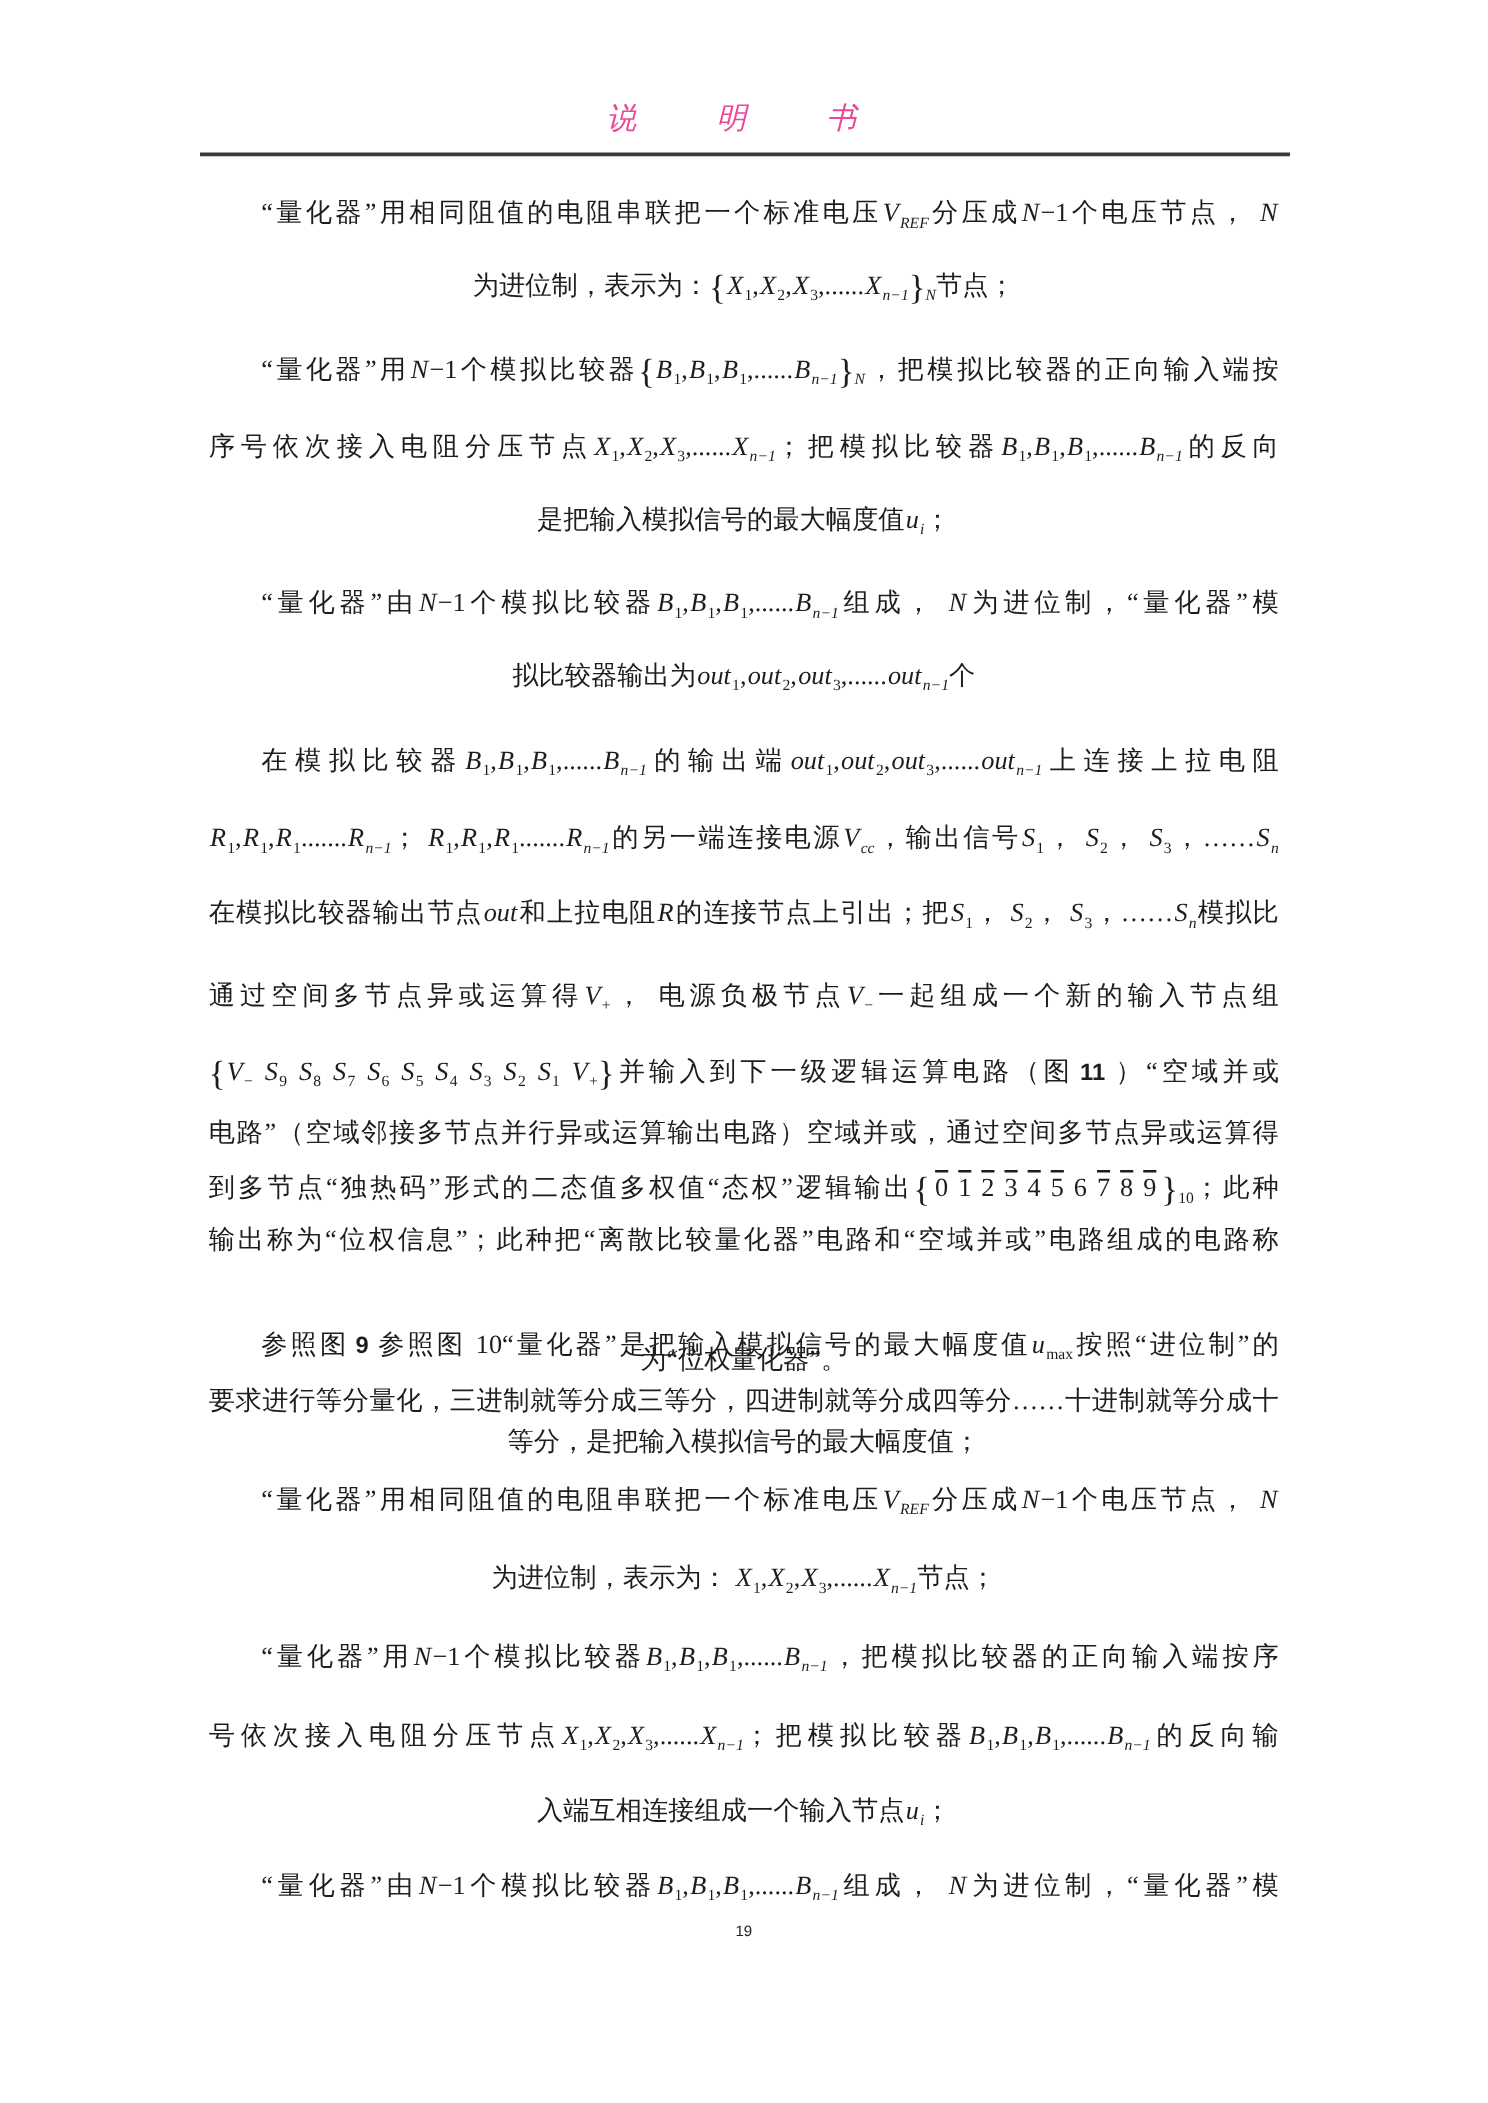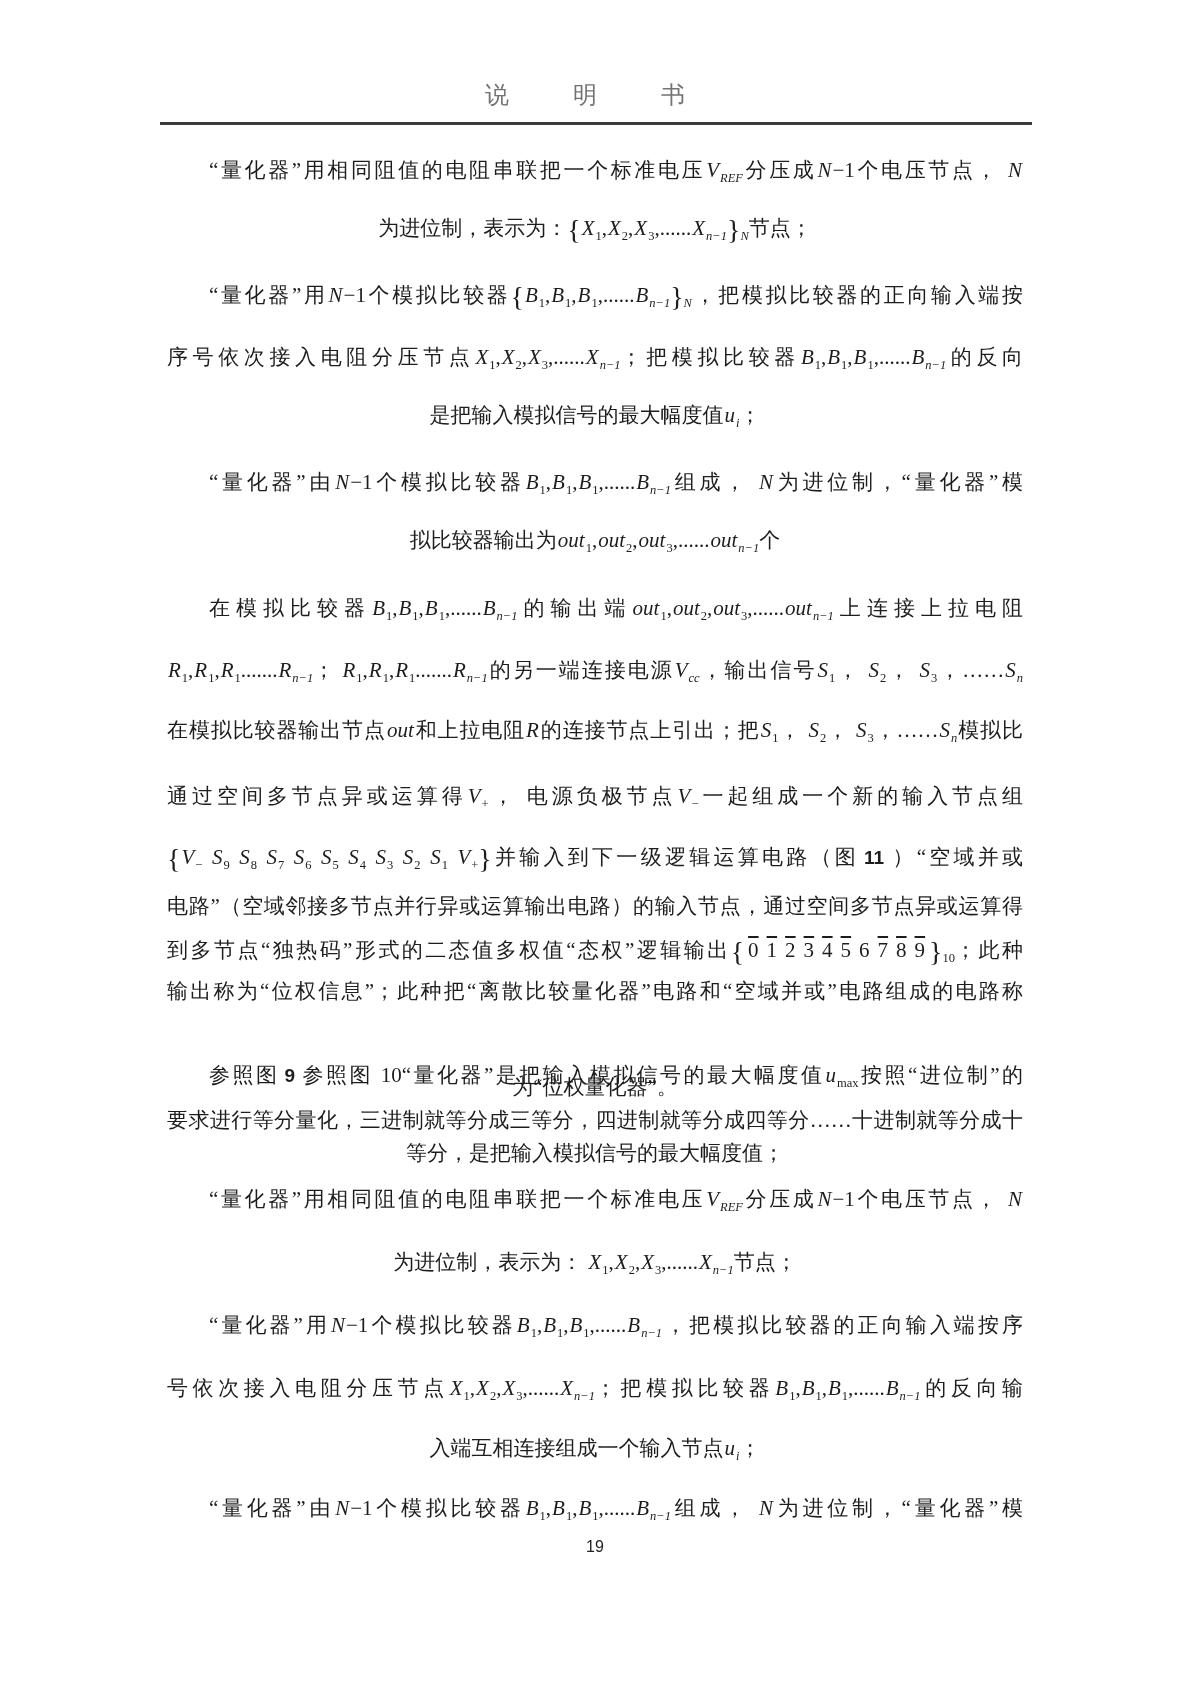--- a/index.html
+++ b/index.html
@@ -4,21 +4,21 @@
 <style>
   html,body { margin:0; padding:0; background:#ffffff; }
   .page {
     position:relative; width:1190px; height:1682px; background:#ffffff;
     font-family:"Liberation Serif","DejaVu Serif",serif; color:#1d1d1d;
     overflow:hidden;
   }
   .doc-title {
     position:absolute; top:78px; left:167px; width:856px;
     text-align:center; font-size:24px; letter-spacing:20px; line-height:34px;
-    color:#737373; white-space:nowrap;
+    color:#ec4899; white-space:nowrap;font-style:italic;
   }
   .header-rule {
     position:absolute; top:122px; left:160px; width:872px; height:3px;
     background:#3b3b3b;
   }
   .line {
     position:absolute; left:167px; width:856px;
     font-size:21px; line-height:30px; white-space:normal;
     text-align:center;
   }
@@ -29,21 +29,21 @@
   .r  {}
   .sub { font-size:12.5px; vertical-align:-5px; letter-spacing:0; }
   .sub.it { font-style:italic; }
   .br { font-size:28px; vertical-align:-4px; font-style:normal; }
   .bn { font-family:"Liberation Sans","DejaVu Sans",sans-serif; font-weight:700;
         font-size:19px; margin:0 5px; }
   .dg { margin:0 4px; }
   .ov { text-decoration:overline; }
   .page-number {
     position:absolute; top:1538px; left:0; width:100%; text-align:center;
-    font-family:"Liberation Sans","DejaVu Sans",sans-serif; font-size:16px; color:#222;
+    font-family:"Liberation Sans","DejaVu Sans",sans-serif; font-size:12px; color:#222;
   }
 </style>
 </head>
 <body>
 
 <div class="page">
   <div class="doc-title">说　明　书</div>
   <div class="header-rule"></div>
   <div id="doc-body">
       <div class="line indent justify" style="top: 155px;"><span class="t">“量化器”用相同阻值的电阻串联把一个标准电压</span><span class="i">V</span><span class="sub it">REF</span><span class="t">分压成</span><span class="i">N</span><span class="r">−1</span><span class="t">个电压节点，</span><span class="r">&nbsp;</span><span class="i">N</span></div>
@@ -51,21 +51,21 @@
       <div class="line indent justify" style="top: 280px;"><span class="t">“量化器”用</span><span class="i">N</span><span class="r">−1</span><span class="t">个模拟比较器</span><span class="br">{</span><span class="i">B</span><span class="sub">1</span><span class="r">,</span><span class="i">B</span><span class="sub">1</span><span class="r">,</span><span class="i">B</span><span class="sub">1</span><span class="r">,</span><span class="r">......</span><span class="i">B</span><span class="sub it">n−1</span><span class="br">}</span><span class="sub it">N</span><span class="t">，把模拟比较器的正向输入端按</span></div>
       <div class="line justify" style="top: 342px;"><span class="t">序号依次接入电阻分压节点</span><span class="i">X</span><span class="sub">1</span><span class="r">,</span><span class="i">X</span><span class="sub">2</span><span class="r">,</span><span class="i">X</span><span class="sub">3</span><span class="r">,</span><span class="r">......</span><span class="i">X</span><span class="sub it">n−1</span><span class="t">；把模拟比较器</span><span class="i">B</span><span class="sub">1</span><span class="r">,</span><span class="i">B</span><span class="sub">1</span><span class="r">,</span><span class="i">B</span><span class="sub">1</span><span class="r">,</span><span class="r">......</span><span class="i">B</span><span class="sub it">n−1</span><span class="t">的反向</span></div>
       <div class="line" style="top: 400px;"><span class="t">是把输入模拟信号的最大幅度值</span><span class="i">u</span><span class="sub it">i</span><span class="t">；</span></div>
       <div class="line indent justify" style="top: 467px;"><span class="t">“量化器”由</span><span class="i">N</span><span class="r">−1</span><span class="t">个模拟比较器</span><span class="i">B</span><span class="sub">1</span><span class="r">,</span><span class="i">B</span><span class="sub">1</span><span class="r">,</span><span class="i">B</span><span class="sub">1</span><span class="r">,</span><span class="r">......</span><span class="i">B</span><span class="sub it">n−1</span><span class="t">组成，</span><span class="r">&nbsp;</span><span class="i">N</span><span class="t">为进位制，“量化器”模</span></div>
       <div class="line" style="top: 525px;"><span class="t">拟比较器输出为</span><span class="i">out</span><span class="sub">1</span><span class="r">,</span><span class="i">out</span><span class="sub">2</span><span class="r">,</span><span class="i">out</span><span class="sub">3</span><span class="r">,</span><span class="r">......</span><span class="i">out</span><span class="sub it">n−1</span><span class="t">个</span></div>
       <div class="line indent justify" style="top: 593px;"><span class="t">在模拟比较器</span><span class="i">B</span><span class="sub">1</span><span class="r">,</span><span class="i">B</span><span class="sub">1</span><span class="r">,</span><span class="i">B</span><span class="sub">1</span><span class="r">,</span><span class="r">......</span><span class="i">B</span><span class="sub it">n−1</span><span class="t">的输出端</span><span class="i">out</span><span class="sub">1</span><span class="r">,</span><span class="i">out</span><span class="sub">2</span><span class="r">,</span><span class="i">out</span><span class="sub">3</span><span class="r">,</span><span class="r">......</span><span class="i">out</span><span class="sub it">n−1</span><span class="t">上连接上拉电阻</span></div>
       <div class="line justify" style="top: 655px;"><span class="i">R</span><span class="sub">1</span><span class="r">,</span><span class="i">R</span><span class="sub">1</span><span class="r">,</span><span class="i">R</span><span class="sub">1</span><span class="r">.......</span><span class="i">R</span><span class="sub it">n−1</span><span class="t">；</span><span class="r">&nbsp;</span><span class="i">R</span><span class="sub">1</span><span class="r">,</span><span class="i">R</span><span class="sub">1</span><span class="r">,</span><span class="i">R</span><span class="sub">1</span><span class="r">.......</span><span class="i">R</span><span class="sub it">n−1</span><span class="t">的另一端连接电源</span><span class="i">V</span><span class="sub it">cc</span><span class="t">，输出信号</span><span class="i">S</span><span class="sub">1</span><span class="t">，</span><span class="r">&nbsp;</span><span class="i">S</span><span class="sub">2</span><span class="t">，</span><span class="r">&nbsp;</span><span class="i">S</span><span class="sub">3</span><span class="t">，……</span><span class="i">S</span><span class="sub it">n</span></div>
       <div class="line justify" style="top: 715px;"><span class="t">在模拟比较器输出节点</span><span class="i">out</span><span class="t">和上拉电阻</span><span class="i">R</span><span class="t">的连接节点上引出；把</span><span class="i">S</span><span class="sub">1</span><span class="t">，</span><span class="r">&nbsp;</span><span class="i">S</span><span class="sub">2</span><span class="t">，</span><span class="r">&nbsp;</span><span class="i">S</span><span class="sub">3</span><span class="t">，……</span><span class="i">S</span><span class="sub it">n</span><span class="t">模拟比</span></div>
       <div class="line justify" style="top: 781px;"><span class="t">通过空间多节点异或运算得</span><span class="i">V</span><span class="sub">+</span><span class="t">，</span><span class="r">&nbsp;</span><span class="t">电源负极节点</span><span class="i">V</span><span class="sub">−</span><span class="t">一起组成一个新的输入节点组</span></div>
       <div class="line justify" style="top: 842px;"><span class="br">{</span><span class="i">V</span><span class="sub">−</span><span class="r">&nbsp;</span><span class="i">S</span><span class="sub">9</span><span class="r">&nbsp;</span><span class="i">S</span><span class="sub">8</span><span class="r">&nbsp;</span><span class="i">S</span><span class="sub">7</span><span class="r">&nbsp;</span><span class="i">S</span><span class="sub">6</span><span class="r">&nbsp;</span><span class="i">S</span><span class="sub">5</span><span class="r">&nbsp;</span><span class="i">S</span><span class="sub">4</span><span class="r">&nbsp;</span><span class="i">S</span><span class="sub">3</span><span class="r">&nbsp;</span><span class="i">S</span><span class="sub">2</span><span class="r">&nbsp;</span><span class="i">S</span><span class="sub">1</span><span class="r">&nbsp;</span><span class="i">V</span><span class="sub">+</span><span class="br">}</span><span class="t">并输入到下一级逻辑运算电路（图</span><span class="bn">11</span><span class="t">）“空域并或</span></div>
-      <div class="line justify" style="top: 891px;"><span class="t">电路”（空域邻接多节点并行异或运算输出电路）的输入节点，通过空间多节点异或运算得</span></div>
+      <div class="line justify" style="top: 891px;"><span class="t">电路”（空域邻接多节点并行异或运算输出电路）空域并或，通过空间多节点异或运算得</span></div>
       <div class="line justify" style="top: 935px;"><span class="t">到多节点“独热码”形式的二态值多权值“态权”逻辑输出</span><span class="br">{</span><span class="dg ov">0</span><span class="dg ov">1</span><span class="dg ov">2</span><span class="dg ov">3</span><span class="dg ov">4</span><span class="dg ov">5</span><span class="dg">6</span><span class="dg ov">7</span><span class="dg ov">8</span><span class="dg ov">9</span><span class="br">}</span><span class="sub">10</span><span class="t">；此种</span></div>
       <div class="line justify" style="top: 976px;"><span class="t">输出称为“位权信息”；此种把“离散比较量化器”电路和“空域并或”电路组成的电路称</span></div>
       <div class="line" style="top: 1072px;"><span class="t">为“位权量化器”。</span></div>
       <div class="line indent justify" style="top: 1060px;"><span class="t">参照图</span><span class="bn">9</span><span class="t">参照图 10“量化器”是把输入模拟信号的最大幅度值</span><span class="i">u</span><span class="sub">max</span><span class="t">按照“进位制”的</span></div>
       <div class="line justify" style="top: 1105px;"><span class="t">要求进行等分量化，三进制就等分成三等分，四进制就等分成四等分……十进制就等分成十</span></div>
       <div class="line" style="top: 1138px;"><span class="t">等分，是把输入模拟信号的最大幅度值；</span></div>
       <div class="line indent justify" style="top: 1184px;"><span class="t">“量化器”用相同阻值的电阻串联把一个标准电压</span><span class="i">V</span><span class="sub it">REF</span><span class="t">分压成</span><span class="i">N</span><span class="r">−1</span><span class="t">个电压节点，</span><span class="r">&nbsp;</span><span class="i">N</span></div>
       <div class="line" style="top: 1247px;"><span class="t">为进位制，表示为：</span><span class="r">&nbsp;</span><span class="i">X</span><span class="sub">1</span><span class="r">,</span><span class="i">X</span><span class="sub">2</span><span class="r">,</span><span class="i">X</span><span class="sub">3</span><span class="r">,</span><span class="r">......</span><span class="i">X</span><span class="sub it">n−1</span><span class="t">节点；</span></div>
       <div class="line indent justify" style="top: 1310px;"><span class="t">“量化器”用</span><span class="i">N</span><span class="r">−1</span><span class="t">个模拟比较器</span><span class="i">B</span><span class="sub">1</span><span class="r">,</span><span class="i">B</span><span class="sub">1</span><span class="r">,</span><span class="i">B</span><span class="sub">1</span><span class="r">,</span><span class="r">......</span><span class="i">B</span><span class="sub it">n−1</span><span class="t">，把模拟比较器的正向输入端按序</span></div>
       <div class="line justify" style="top: 1373px;"><span class="t">号依次接入电阻分压节点</span><span class="i">X</span><span class="sub">1</span><span class="r">,</span><span class="i">X</span><span class="sub">2</span><span class="r">,</span><span class="i">X</span><span class="sub">3</span><span class="r">,</span><span class="r">......</span><span class="i">X</span><span class="sub it">n−1</span><span class="t">；把模拟比较器</span><span class="i">B</span><span class="sub">1</span><span class="r">,</span><span class="i">B</span><span class="sub">1</span><span class="r">,</span><span class="i">B</span><span class="sub">1</span><span class="r">,</span><span class="r">......</span><span class="i">B</span><span class="sub it">n−1</span><span class="t">的反向输</span></div>

